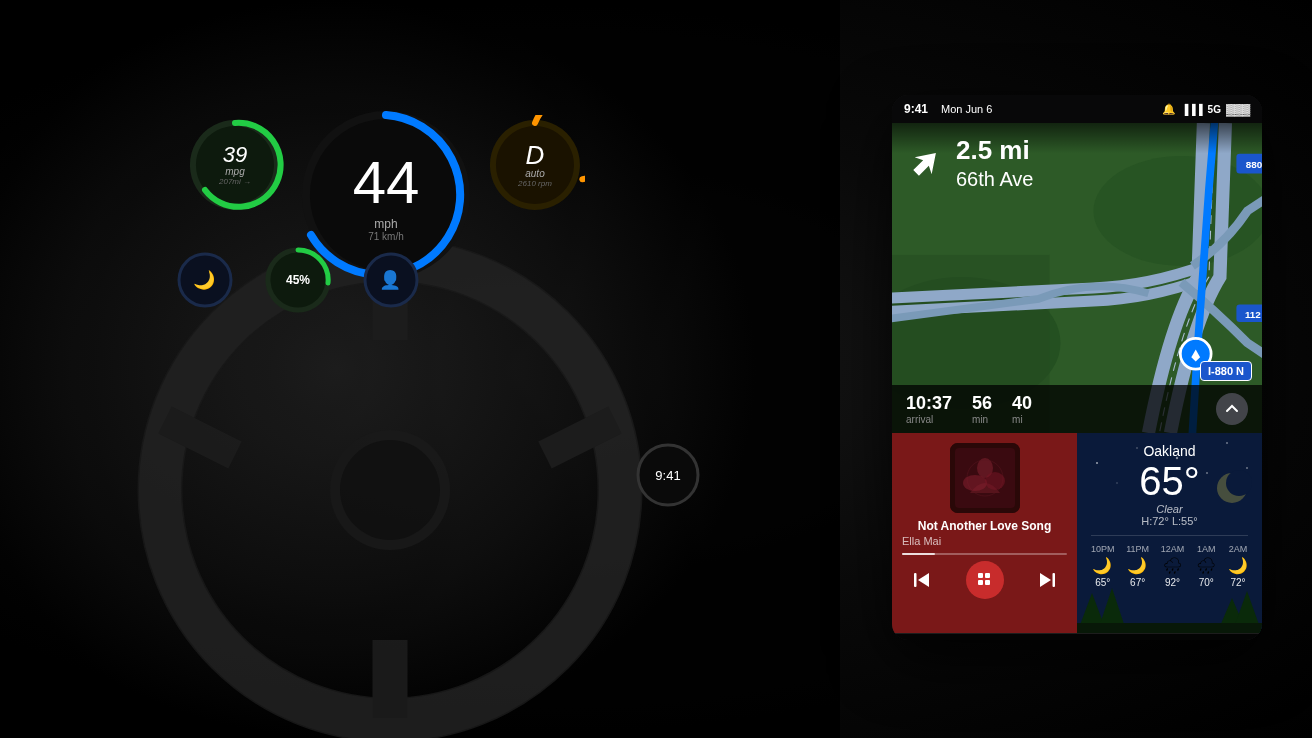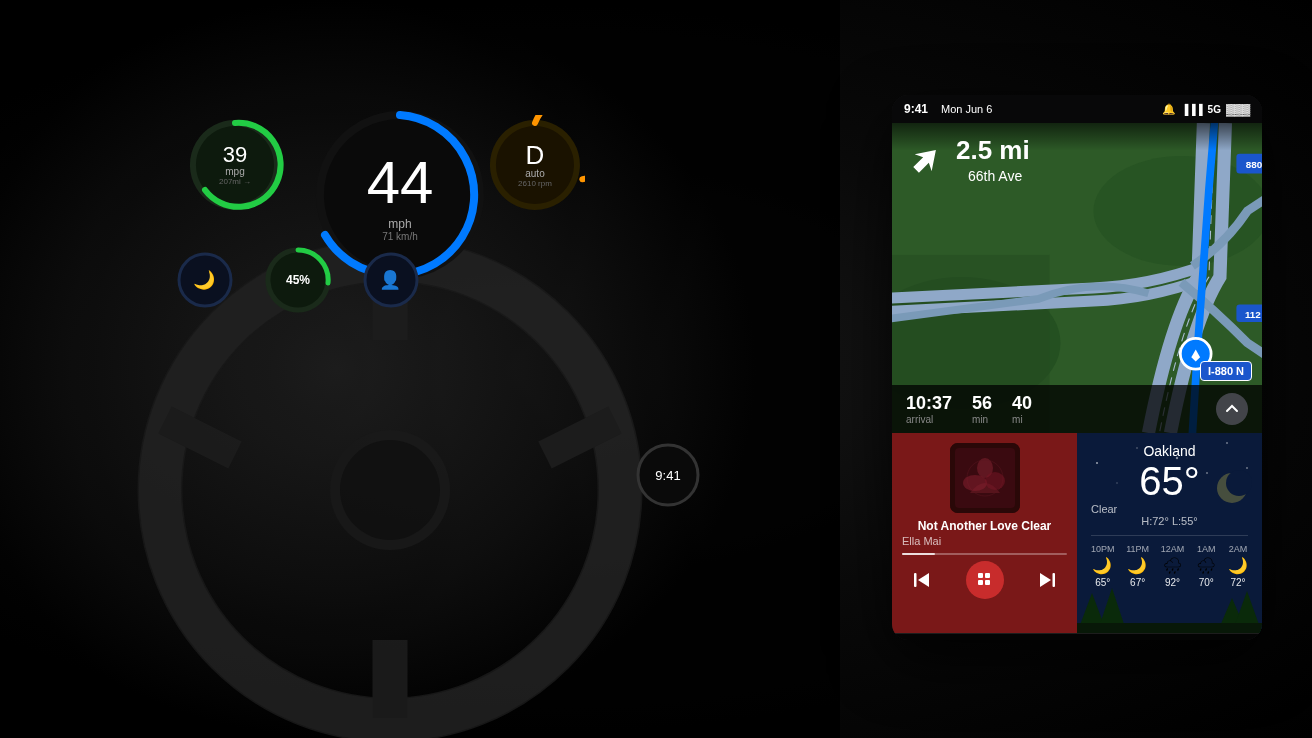--- a/index.html
+++ b/index.html
@@ -17,20 +17,21 @@
       position: absolute;
       inset: 0;
       background: radial-gradient(ellipse at 40% 50%, #1a1a1a 0%, #0a0a0a 50%, #000 100%);
     }
 
     .gauge-value {
       position: relative;
       z-index: 2;
       text-align: center;
       color: #fff;
+      font-style: italic;
     }
 
     .gauge-number {
       font-size: 28px;
       font-weight: 300;
       line-height: 1;
       color: #fff;
     }
 
     .gauge-number-large {
@@ -121,25 +122,24 @@
       justify-content: center;
     }
 
     .nav-distance {
       font-size: 26px;
       font-weight: 700;
       color: #fff;
     }
 
     .nav-street {
-      font-size: 14px;
+      font-size: 20px;
       color: #fff;
       font-weight: 500;
       margin-top: 2px;
-      margin-left: 12px;
     }
 
     
     .eta-bar {
       position: absolute;
       bottom: 0;
       left: 0; right: 0;
       background: rgba(0,0,0,0.75);
       padding: 8px 14px;
       display: flex;
@@ -276,21 +276,22 @@
       font-size: 40px;
       font-weight: 200;
       color: #fff;
       text-align: center;
       line-height: 1.1;
     }
 
     .weather-condition {
       font-size: 11px;
       color: rgba(255,255,255,0.7);
-      text-align: left;
+      text-align: center;
+      font-style: italic;
     }
 
     .weather-hilo {
       font-size: 11px;
       color: rgba(255,255,255,0.7);
       text-align: center;
     }
 
     .weather-forecast {
       display: flex;
@@ -340,21 +341,21 @@
     .ring-svg {
       position: absolute;
       top: 0; left: 0;
       width: 100%;
       height: 100%;
     }
 
     
     .speedometer {
       position: absolute;
-      left: 310px;
+      left: 296px;
       top: 105px;
       width: 180px;
       height: 180px;
       display: flex;
       align-items: center;
       justify-content: center;
     }
 
     .mpg-gauge {
       position: absolute;
@@ -617,21 +618,21 @@
 
           <ellipse cx="35" cy="25" rx="8" ry="10" fill="#6a1a25" opacity="0.8"></ellipse>
           <path d="M 20 50 Q 35 30 50 50" fill="#6a1a25" opacity="0.6"></path>
           <circle cx="35" cy="35" r="18" fill="none" stroke="#5a1520" stroke-width="1" opacity="0.5"></circle>
 
           <ellipse cx="25" cy="40" rx="12" ry="8" fill="#8a2030" opacity="0.5"></ellipse>
           <ellipse cx="45" cy="38" rx="10" ry="9" fill="#7a1525" opacity="0.5"></ellipse>
         </svg>
       </div>
 
-      <div class="song-title">Not Another Love Clear</div>
+      <div class="song-title">Not Another Love Song</div>
       <div class="song-artist">Ella Mai</div>
 
       <div class="progress-bar">
         <div class="progress-fill"></div>
       </div>
 
       <div class="music-controls">
         <div class="ctrl-btn">
           <svg width="20" height="20" viewBox="0 0 20 20">
             <rect x="2" y="3" width="2.5" height="14" fill="white" rx="1"></rect>

